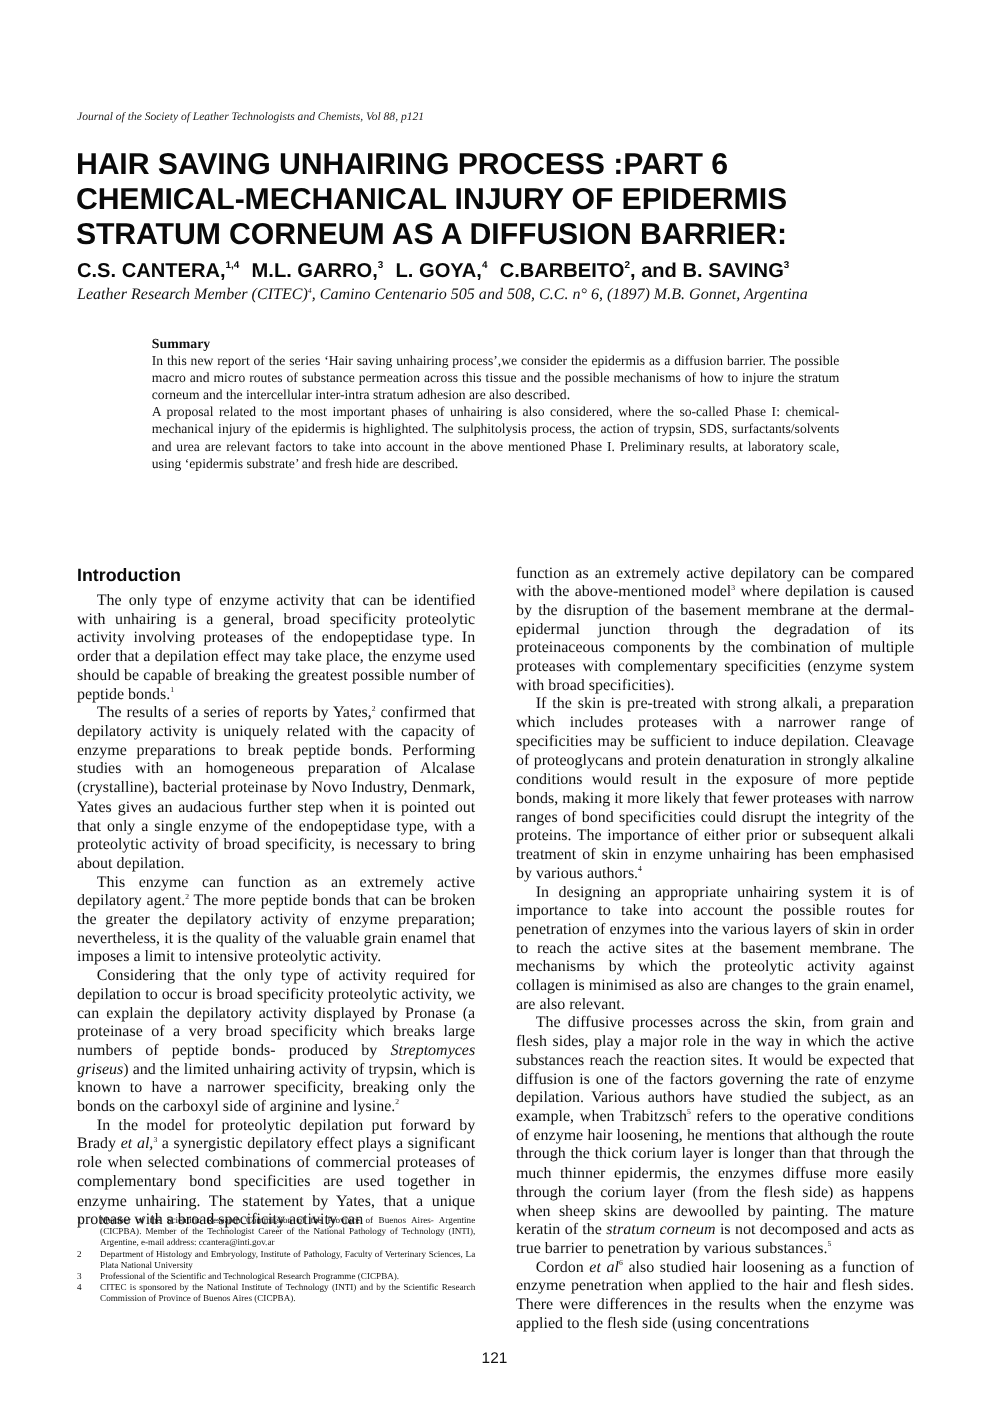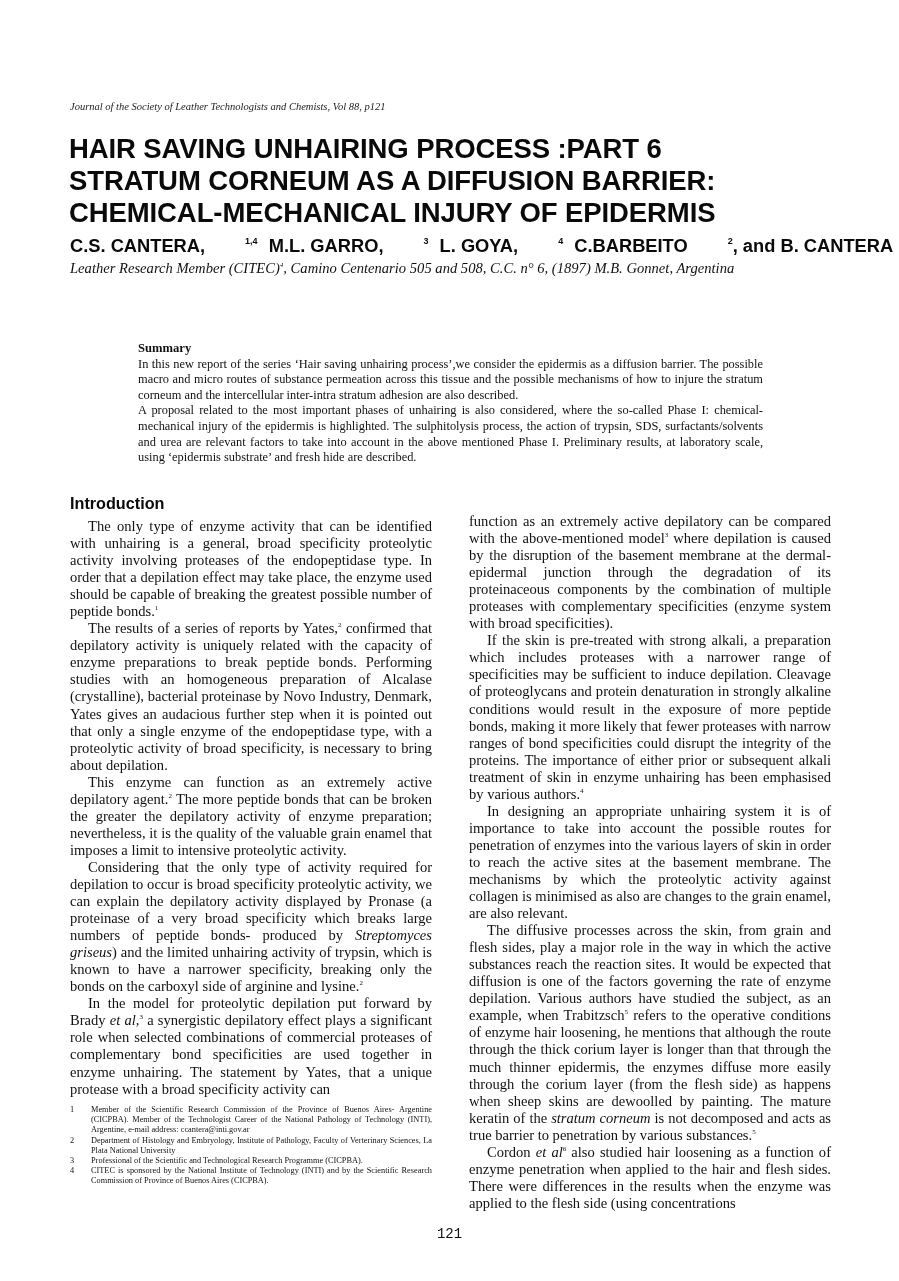--- a/index.html
+++ b/index.html
@@ -11,75 +11,75 @@
   .title {
     position: absolute; left: 69px; top: 133px; width: 780px;
     font-family: "Liberation Sans", sans-serif; font-weight: bold; font-size: 27.5px;
     line-height: 32px; color: #0a0a0a; letter-spacing: -0.1px;
   }
   .title div { white-space: nowrap; }
   .authors {
     position: absolute; left: 70px; top: 235px; white-space: nowrap;
     font-family: "Liberation Sans", sans-serif; font-weight: bold; font-size: 18.3px; color: #0a0a0a;
   }
-  .authors sup { font-size: 9px; vertical-align: 8px; line-height: 0; margin-left: 40px; }
+  .authors sup { font-size: 9px; vertical-align: 8px; line-height: 0; }
   .authors .gap { display: inline-block; width: 6px; }
   .affil {
     position: absolute; left: 70px; top: 260px; white-space: nowrap;
     font-family: "Liberation Serif", serif; font-style: italic; font-size: 14.6px; color: #111;
   }
   .affil sup { font-size: 7px; vertical-align: 6px; line-height: 0; }
   .summary {
     position: absolute; left: 138px; top: 305px; width: 625px;
-    font-family: "Liberation Serif", serif; font-size: 12.4px; line-height: 15.6px; color: #111; margin-top: 36px;
+    font-family: "Liberation Serif", serif; font-size: 12.4px; line-height: 15.6px; color: #111;
   }
   .summary .s-head { font-weight: bold; font-size: 12.6px; }
   .summary p { margin: 0; text-align: justify; text-align-last: left; }
   .col {
     position: absolute; width: 362px;
     font-family: "Liberation Serif", serif; font-size: 14.55px; line-height: 17.05px; color: #111;
   }
   .col p { margin: 0; text-align: justify; text-indent: 18px; }
   .col p.noindent { text-indent: 0; }
   .col sup { font-size: 7px; vertical-align: 6px; line-height: 0; }
   .col i { font-style: italic; }
-  .left { left: 70px; top: 494px; }
+  .left { left: 70px; top: 514px; }
   .right { left: 469px; top: 513px; }
   .sec-head {
     font-family: "Liberation Sans", sans-serif; font-weight: bold; font-size: 16.2px;
     margin: 0 0 6px 0; line-height: 18px; color: #0a0a0a;
   }
   .footnotes {
     position: absolute; left: 70px; top: 1105px; width: 362px;
     font-family: "Liberation Serif", serif; font-size: 8.3px; line-height: 10.2px; color: #111;
   }
   .fn { display: flex; }
   .fn-num { width: 21px; flex: none; }
   .fn-text { flex: 1; text-align: justify; text-align-last: left; }
   .page-num {
     position: absolute; left: 0; width: 899px; top: 1226px; text-align: center;
-    font-family: Liberation Mono, monospace; font-size: 14px; color: #111;
+    font-family: Liberation Sans, sans-serif; font-size: 14px; color: #111;
   }
 </style>
 </head>
 <body>
 
 <div class="journal">Journal of the Society of Leather Technologists and Chemists, Vol 88, p121</div>
 
 <div class="title">
   <div>HAIR SAVING UNHAIRING PROCESS :PART 6</div>
+  <div>CHEMICAL-MECHANICAL INJURY OF EPIDERMIS</div>
   <div>STRATUM CORNEUM AS A DIFFUSION BARRIER:</div>
-  <div>CHEMICAL-MECHANICAL INJURY OF EPIDERMIS</div>
 </div>
 
 <div class="authors">
   <span>C.S. CANTERA,</span><sup>1,4</sup><span class="gap"></span>
   <span>M.L. GARRO,</span><sup>3</sup><span class="gap"></span>
   <span>L. GOYA,</span><sup>4</sup><span class="gap"></span>
-  <span>C.BARBEITO</span><sup>2</sup><span>, and B. CANTERA</span><sup>3</sup>
+  <span>C.BARBEITO</span><sup>2</sup><span>, and B. SAVING</span><sup>3</sup>
 </div>
 
 <div class="affil">
   <span>Leather Research Member (CITEC)</span><sup>4</sup><span>, Camino Centenario 505 and 508, C.C. n° 6, (1897) M.B. Gonnet, Argentina</span>
 </div>
 
 <div class="summary">
   <div class="s-head">Summary</div>
   <p>In this new report of the series ‘Hair saving unhairing process’,we consider the epidermis as a diffusion barrier. The possible macro and micro routes of substance permeation across this tissue and the possible mechanisms of how to injure the stratum corneum and the intercellular inter-intra stratum adhesion are also described.</p>
   <p>A proposal related to the most important phases of unhairing is also considered, where the so-called Phase I: chemical-mechanical injury of the epidermis is highlighted. The sulphitolysis process, the action of trypsin, SDS, surfactants/solvents and urea are relevant factors to take into account in the above mentioned Phase I. Preliminary results, at laboratory scale, using ‘epidermis substrate’ and fresh hide are described.</p>

